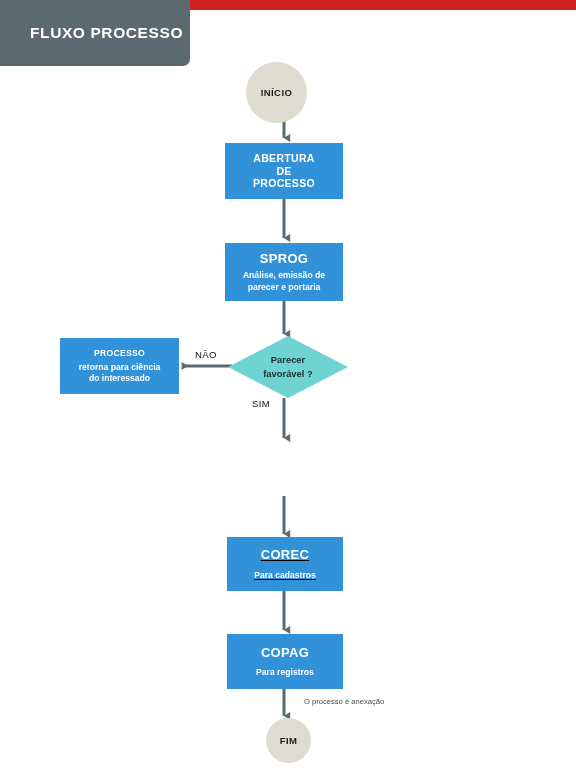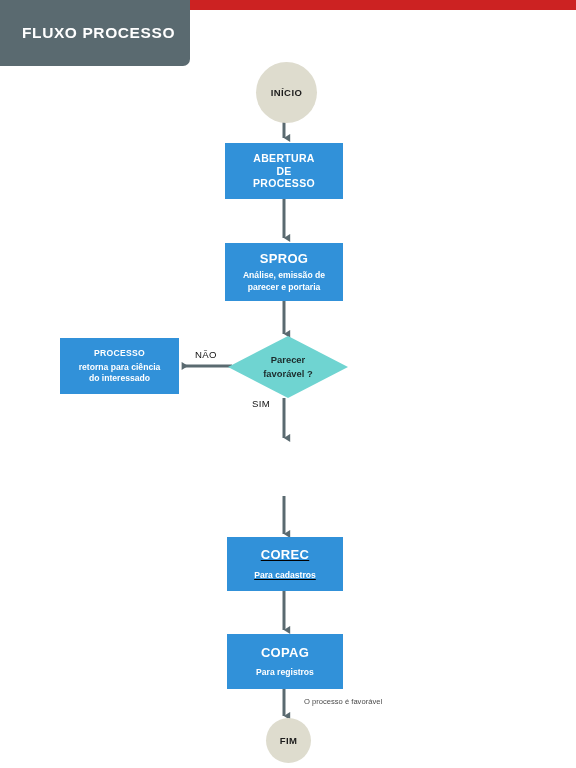--- a/index.html
+++ b/index.html
@@ -37,21 +37,21 @@
     border-bottom-right-radius: 7px;
     box-sizing: border-box;
     display: flex;
     align-items: center;
   }
   .header-title {
     color: #ffffff;
     font-size: 15.5px;
     font-weight: bold;
     letter-spacing: 0.6px;
-    padding-left: 22px;
+    padding-left: 30px;
     white-space: nowrap;
   }
 
   
   .canvas {
     position: absolute;
     left: 0;
     top: 0;
     width: 576px;
     height: 768px;
@@ -174,21 +174,21 @@
 
     <line x1="284" y1="398" x2="284" y2="438" stroke="#5a6a70" stroke-width="3" marker-end="url(#arrowDown)"></line>
 
     <line x1="284" y1="496" x2="284" y2="534" stroke="#5a6a70" stroke-width="3" marker-end="url(#arrowDown)"></line>
 
     <line x1="284" y1="591" x2="284" y2="630" stroke="#5a6a70" stroke-width="3" marker-end="url(#arrowDown)"></line>
 
     <line x1="284" y1="689" x2="284" y2="716" stroke="#5a6a70" stroke-width="3" marker-end="url(#arrowDown)"></line>
   </svg>
 
-  <div class="terminator" style="left:256px; top:62px; width:61px; height:61px;text-align:right;">
+  <div class="terminator" style="left:246px; top:62px; width:61px; height:61px;text-align:right;">
     <span class="term-label">INÍCIO</span>
   </div>
 
   <div class="proc-box" style="left:225px; top:143px; width:118px; height:56px;">
     <span class="proc-title t-sm">ABERTURA</span>
     <span class="proc-title t-sm">DE</span>
     <span class="proc-title t-sm">PROCESSO</span>
   </div>
 
   <div class="proc-box" style="left:225px; top:243px; width:118px; height:58px;">
@@ -221,19 +221,19 @@
   <div class="proc-box" style="left:227px; top:537px; width:116px; height:54px;text-decoration:underline;">
     <span class="proc-title t-md">COREC</span>
     <span class="proc-sub s-sm" style="margin-top:7px;">Para cadastros</span>
   </div>
 
   <div class="proc-box" style="left:227px; top:634px; width:116px; height:55px;">
     <span class="proc-title t-md">COPAG</span>
     <span class="proc-sub s-sm" style="margin-top:7px;">Para registros</span>
   </div>
 
-  <div class="note-label" style="left:304px; top:697px;">O processo é favorável</div>
+  <div class="note-label" style="left:304px; top:697px;">O processo é anexação</div>
 
   <div class="terminator" style="left:266px; top:718px; width:45px; height:45px;">
     <span class="term-label">FIM</span>
   </div>
 
 </div>
 
 </body></html>

